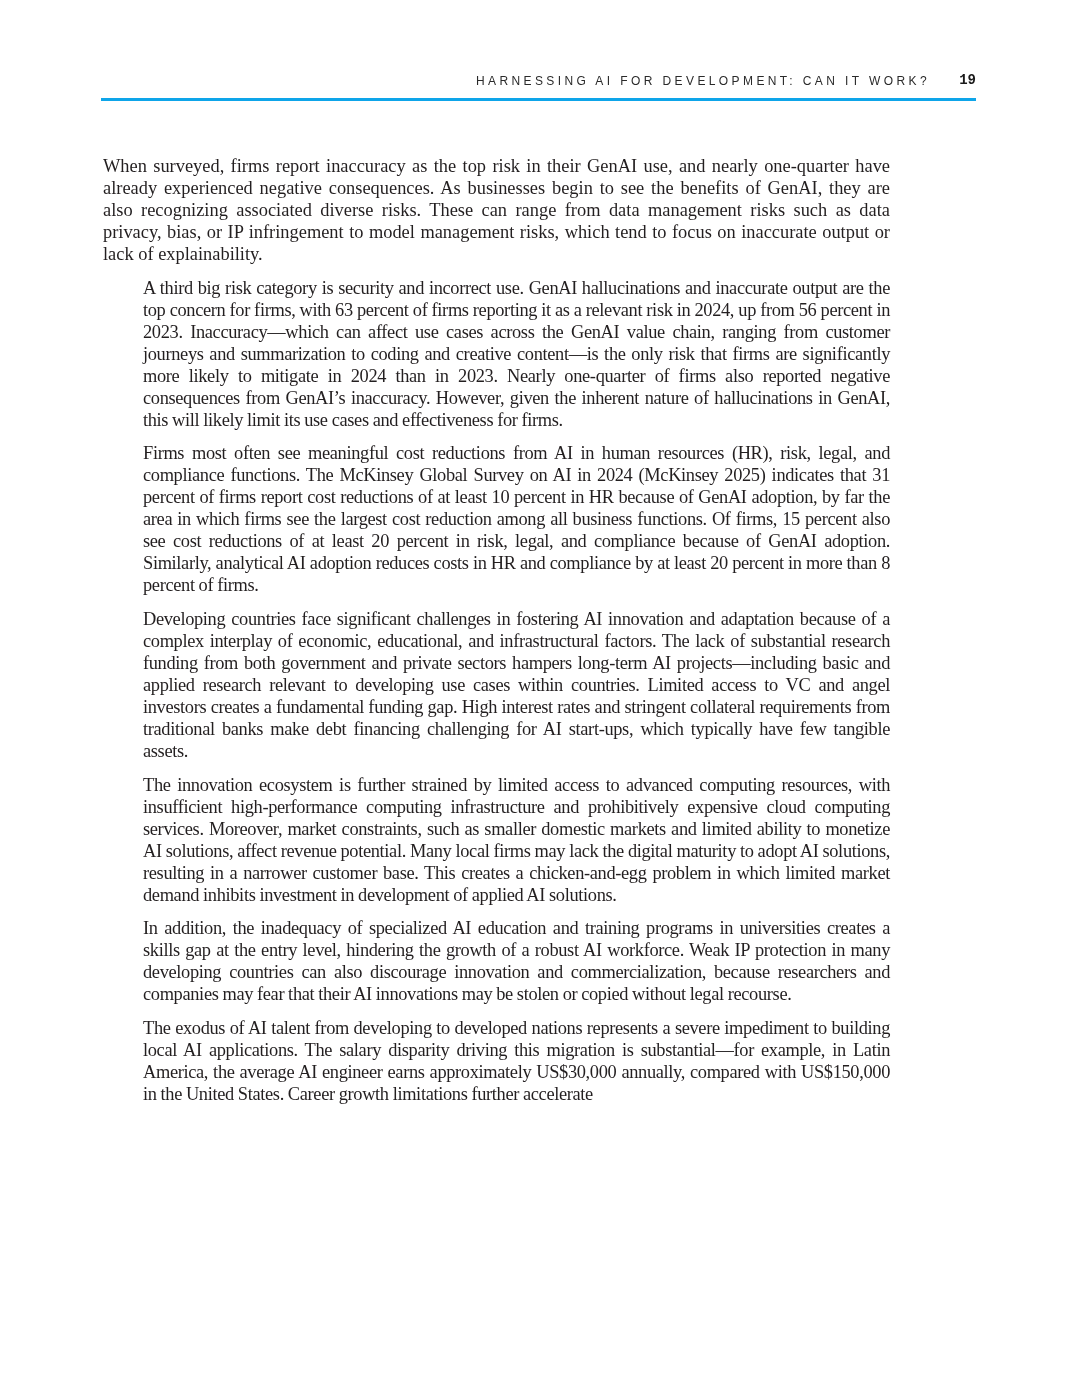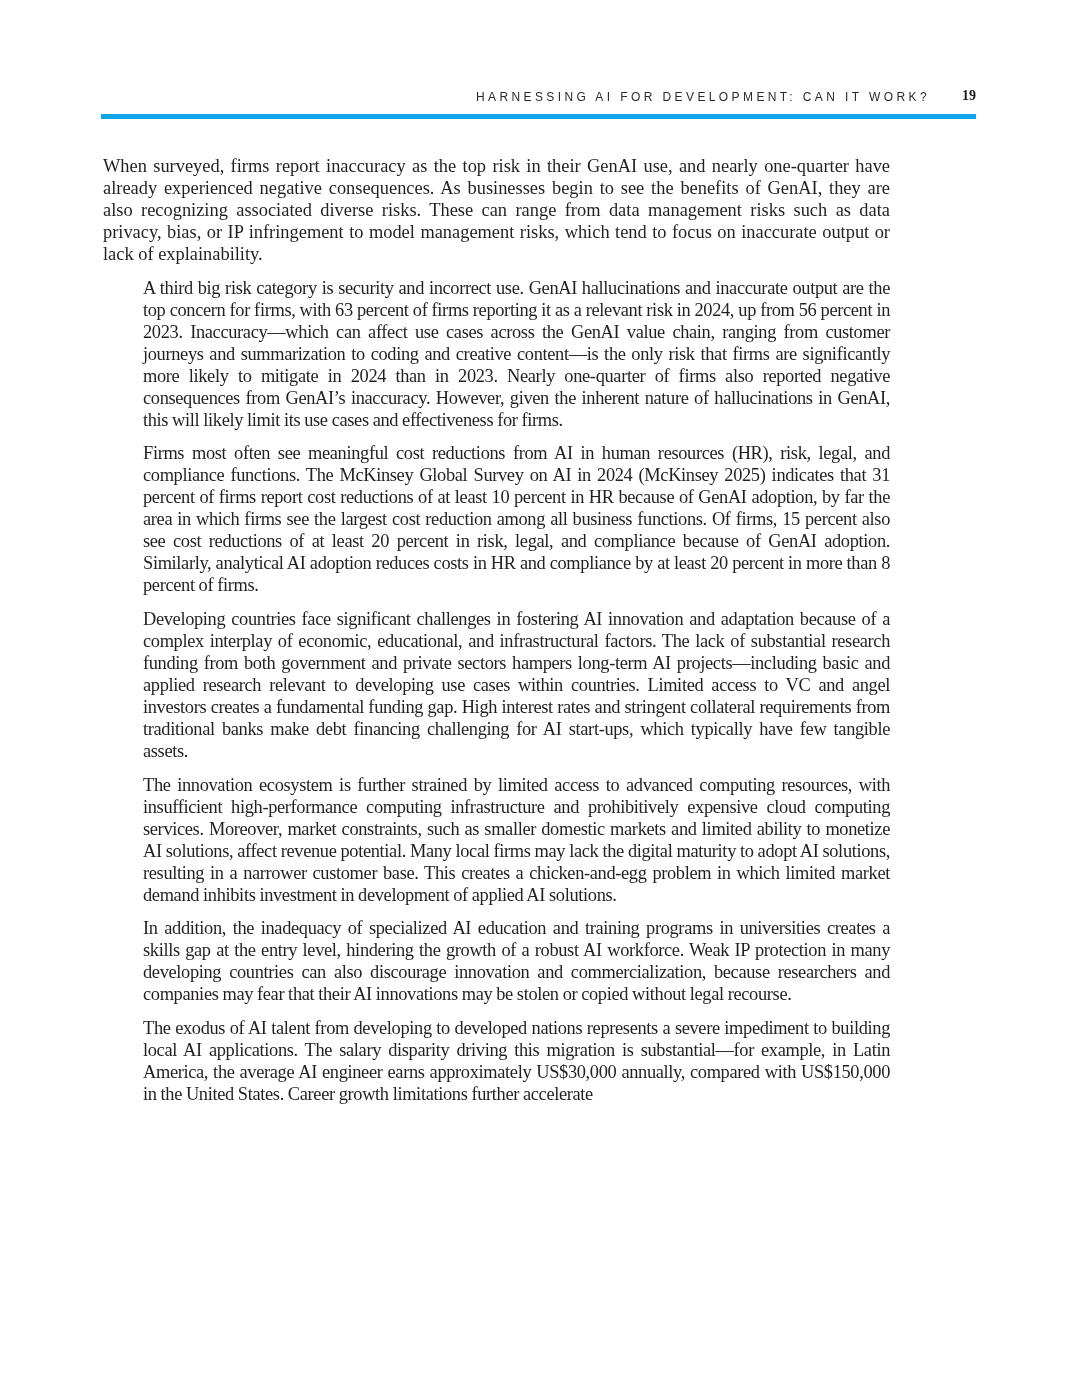--- a/index.html
+++ b/index.html
@@ -9,40 +9,40 @@
     }
     body {
       width: 1080px;
       height: 1398px;
       position: relative;
       overflow: hidden;
     }
     .running-head {
       position: absolute;
       left: 101px;
-      top: 88px;
+      top: 72px;
       width: 875px;
       height: 26px;
-      border-bottom: 5px solid #0ea5e9;
+      border-bottom: 3px solid #0ea5e9;
     }
     .running-title {
       position: absolute;
       right: 46px;
       top: 2px;
       font-family: "Liberation Sans", sans-serif;
       font-size: 12px;
       letter-spacing: 3.4px;
       color: #2a2a2a;
       white-space: nowrap;
     }
     .page-number {
       position: absolute;
       right: 0px;
       top: 0px;
-      font-family: Liberation Serif, serif;
+      font-family: Liberation Mono, monospace;
       font-size: 14px;
       font-weight: bold;
       color: #1a1a1a;
     }
     .body-text {
       position: absolute;
       left: 103px;
       top: 155px;
       width: 787px;
       font-family: "Liberation Serif", serif;

